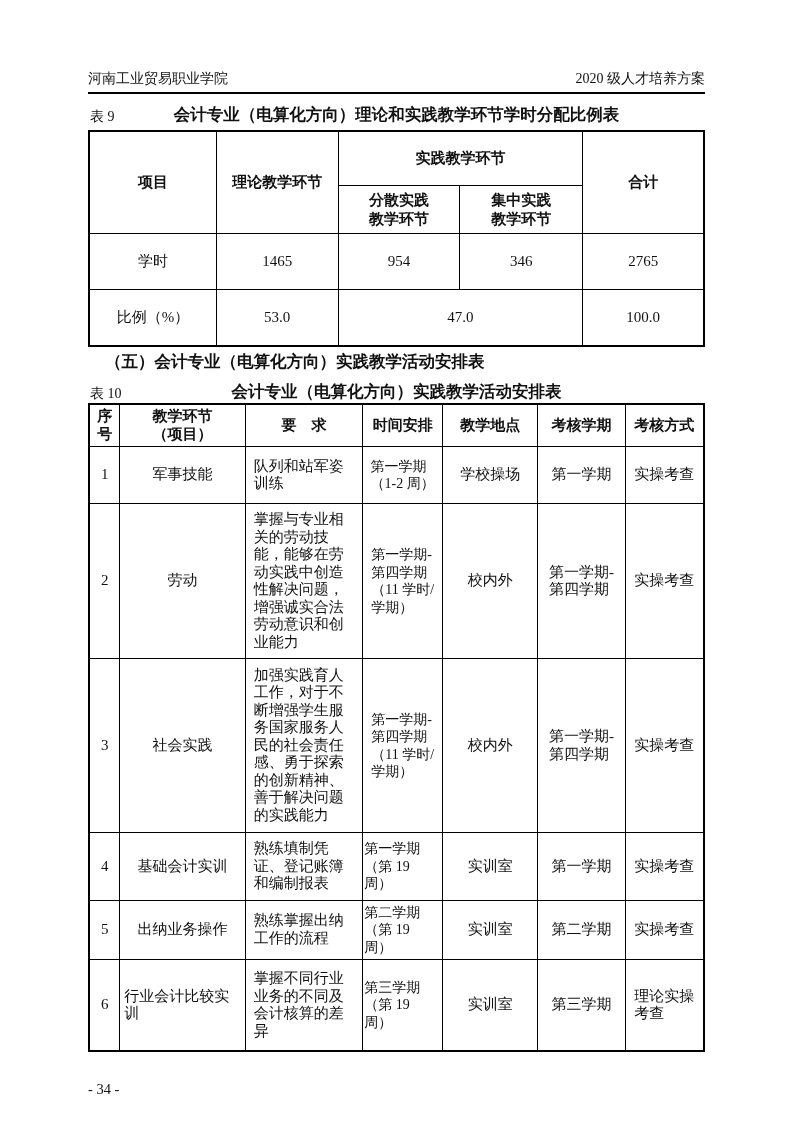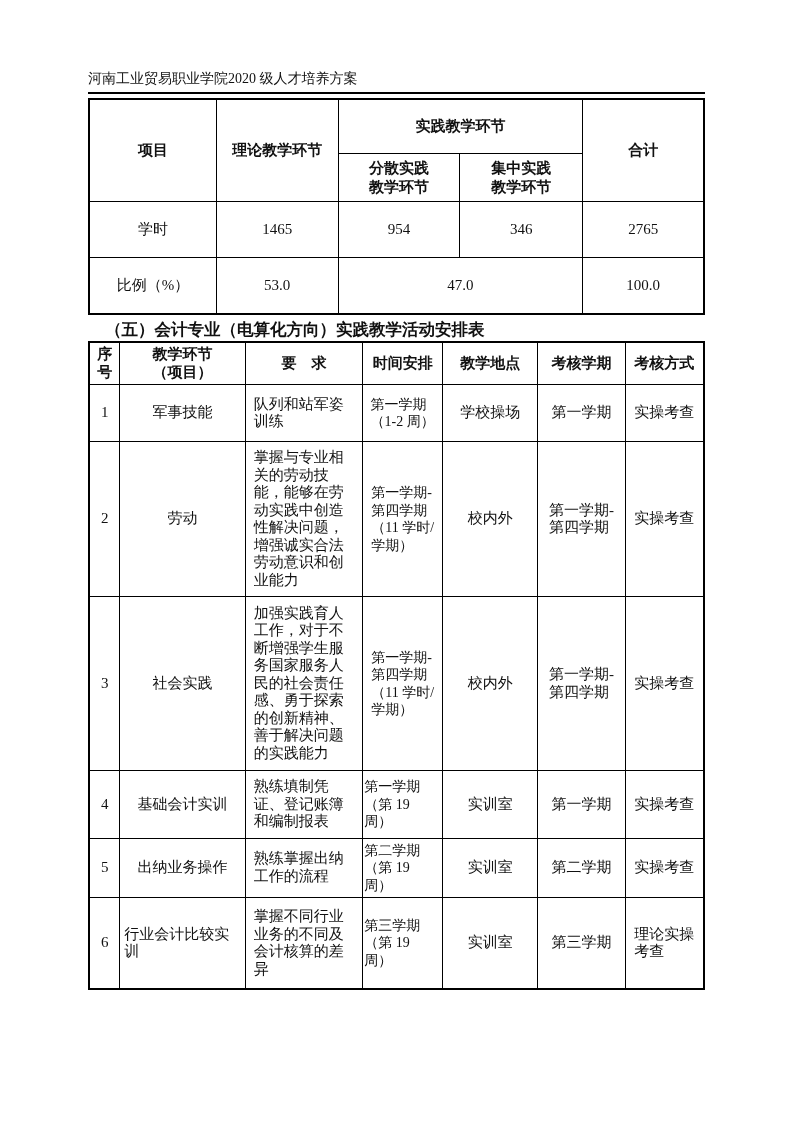--- a/index.html
+++ b/index.html
@@ -11,21 +11,21 @@
     overflow:hidden;
   }
   .page {
     box-sizing:border-box;
     width:793px; height:1122px;
     padding:70px 88px 0 88px;
     position:relative;
   }
   
   .doc-header {
-    display:flex; align-items:flex-end;
+    display:flex; justify-content:space-between; align-items:flex-end;
     font-size:14px; line-height:18px;
     padding-bottom:4px;
     border-bottom:2px solid #000;
   }
   
   .sec-title {
     margin:10px 0 0 0;
     padding-left:17px;
     font-size:16.5px; line-height:22px;
     font-weight:bold;
@@ -87,20 +87,24 @@
 <body>
 
 <div class="page">
 
   <div class="doc-header">
     <span>河南工业贸易职业学院</span>
     <span>2020 级人才培养方案</span>
   </div>
 
 
+  <div class="caption">
+    <span class="cap-label">表 9</span>
+    <span>会计专业（电算化方向）理论和实践教学环节学时分配比例表</span>
+  </div>
 
   <table id="table9">
     <colgroup>
       <col style="width:20.7%">
         <col style="width:19.8%">
         <col style="width:19.8%">
         <col style="width:20.0%">
         <col style="width:19.7%">
     </colgroup>
     <tbody>
@@ -127,20 +131,24 @@
       <td>比例（%）</td>
       <td>53.0</td>
       <td colspan="2">47.0</td>
       <td>100.0</td>
     </tr>
   </tbody>
     </table>
 
   <div class="sec-title" style="margin-top:4px;">（五）会计专业（电算化方向）实践教学活动安排表</div>
 
+  <div class="caption" style="margin-top:8px;">
+    <span class="cap-label">表 10</span>
+    <span>会计专业（电算化方向）实践教学活动安排表</span>
+  </div>
 
   <table id="table10">
     <colgroup>
       <col style="width:5.0%">
         <col style="width:20.4%">
         <col style="width:19.1%">
         <col style="width:13.0%">
         <col style="width:15.5%">
         <col style="width:14.2%">
         <col style="width:12.8%">
@@ -225,14 +233,15 @@
       <td class="time"><span class="blk">第三学期
 （第 19 周）</span></td>
       <td>实训室</td>
       <td><span class="blk">第三学期</span></td>
       <td><span class="blk">理论实操
 考查</span></td>
     </tr>
   </tbody>
     </table>
 
+  <div class="page-number">- 34 -</div>
 
 </div>
 
 </body></html>

